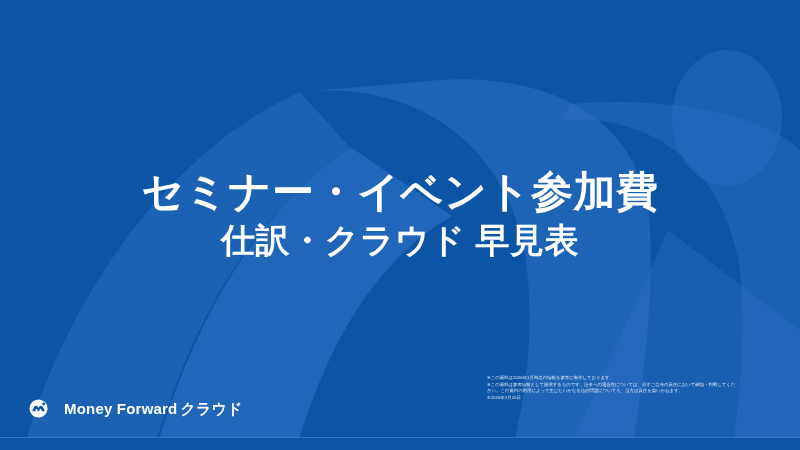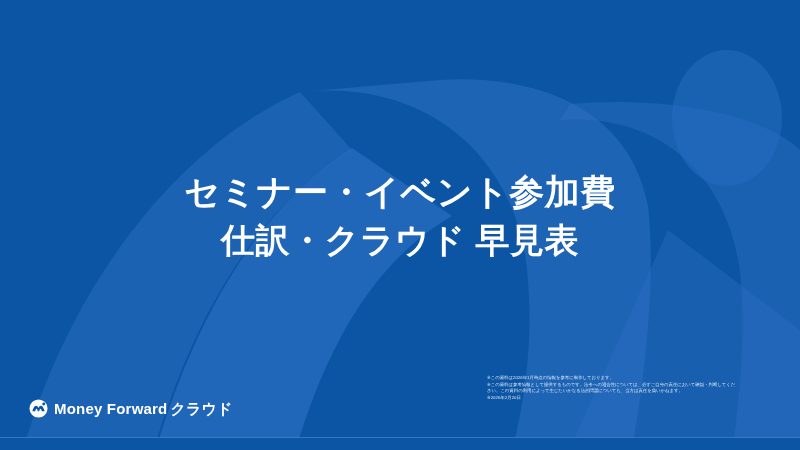--- a/index.html
+++ b/index.html
@@ -58,37 +58,37 @@
     position: absolute;
     left: 0;
     right: 0;
     top: 168px;
     text-align: center;
     z-index: 5;
   }
   .title-line {
     color: #ffffff;
     font-weight: 700;
-    font-size: 35px;
+    font-size: 42px;
     line-height: 48px;
     letter-spacing: 0.5px;
     white-space: nowrap;
   }
   .title-line.sub {
     font-size: 34px;
   }
 
   
   .logo {
     position: absolute;
     left: 29px;
     top: 399px;
     display: flex;
     align-items: center;
-    gap: 6px;
+    gap: 16px;
     z-index: 6;
   }
   .logo-mark {
     width: 19px;
     height: 19px;
     flex: 0 0 auto;
     display: block;
   }
   .logo-text {
     color: #ffffff;

